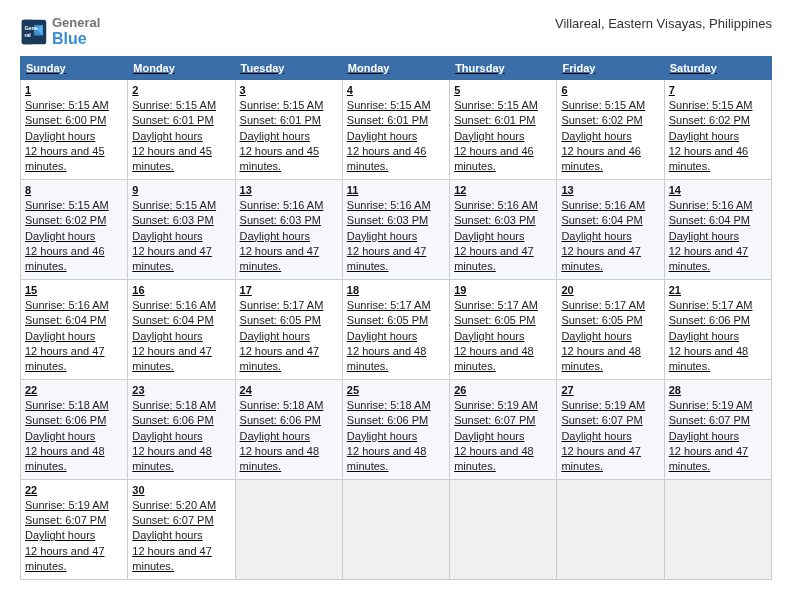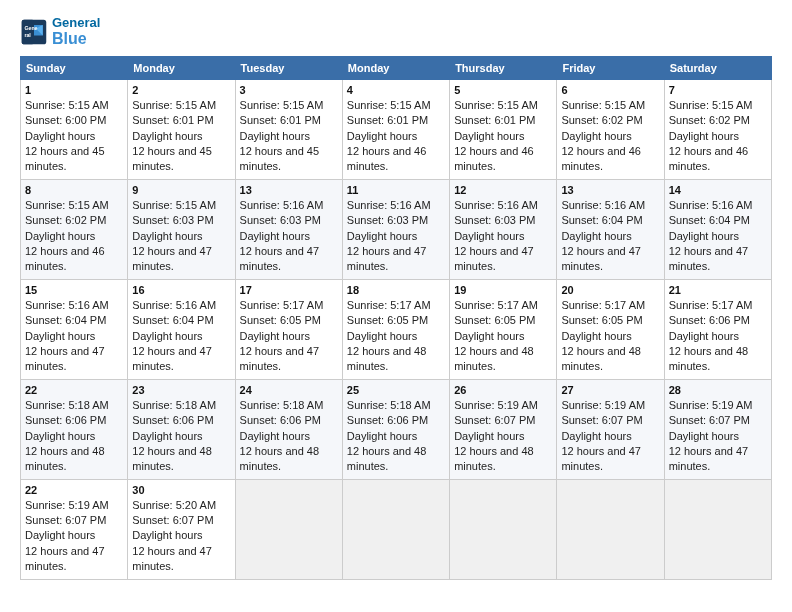--- a/index.html
+++ b/index.html
@@ -23,21 +23,21 @@
       margin-bottom: 8px;
     }
     .logo {
       display: flex;
       align-items: center;
       gap: 4px;
     }
     .logo-text {
       font-size: 14px;
       font-weight: bold;
-      color: #0369a1;
+      color: #737373;
       line-height: 1.1;
     }
     .logo-icon {
       width: 28px;
       height: 28px;
     }
     .title-block {
       text-align: right;
     }
     .month-title {
@@ -46,20 +46,21 @@
       color: #1a3a5c;
     }
     .subtitle {
       font-size: 13px;
       color: #333;
     }
     .calendar {
       width: 100%;
       border-collapse: collapse;
       font-size: 9.5px;
+      text-decoration: underline;
     }
     .calendar th {
       background: #3a6ea8;
       color: #fff;
       text-align: left;
       padding: 5px 5px;
       font-size: 11px;
       font-weight: bold;
       border: 1px solid #3a6ea8;
     }
@@ -106,20 +107,21 @@
         <rect x="2" y="2" width="14" height="28" rx="2" fill="#1a3a5c"></rect>
         <text x="5" y="14" fill="white" font-size="6" font-weight="bold" font-family="Arial">Gene</text>
         <text x="5" y="22" fill="white" font-size="6" font-weight="bold" font-family="Arial">ral</text>
       </svg>
       <div>
         <div class="logo-text" style="font-size:13px;">General</div>
         <div class="logo-text" style="color:#3a8fd4;font-size:16px;">Blue</div>
       </div>
     </div>
     <div class="title-block">
+      <div class="subtitle">Villareal, Eastern Visayas, Philippines</div>
     </div>
   </div>
 
   <table class="calendar">
     <thead>
       <tr>
       <th>Sunday</th>
           <th>Monday</th>
           <th>Tuesday</th>
           <th>Monday</th>

